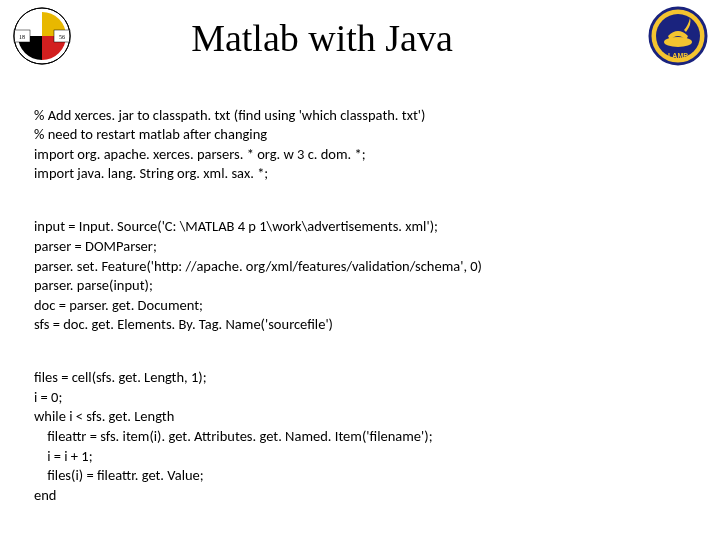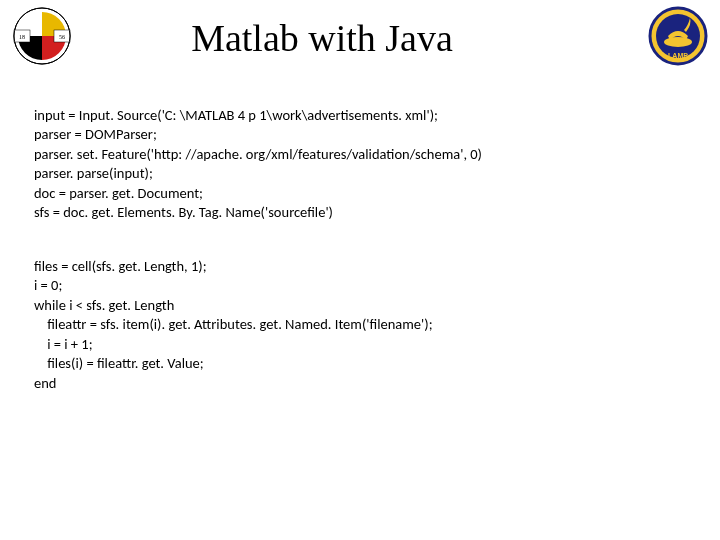--- a/index.html
+++ b/index.html
@@ -80,20 +80,24 @@
     <ellipse cx="30" cy="36" rx="14" ry="5" fill="#f4c430"></ellipse>
     <path d="M20 30 Q30 20 40 30 L38 34 Q30 26 22 34 Z" fill="#f4c430"></path>
     <path d="M38 26 Q44 18 42 12 Q40 20 36 24 Z" fill="#f4c430"></path>
     <text x="30" y="52" font-size="7" text-anchor="middle" fill="#f4c430" font-family="sans-serif" font-weight="bold">LAMP</text>
   </svg>
 </div>
 
 <div class="title">Matlab with Java</div>
 
 <div class="content">
+<div class="para">% Add xerces. jar to classpath. txt (find using 'which classpath. txt')
+% need to restart matlab after changing
+import org. apache. xerces. parsers. * org. w 3 c. dom. *;
+import java. lang. String org. xml. sax. *;</div>
 <div class="para">input = Input. Source('C: \MATLAB 4 p 1\work\advertisements. xml');
 parser = DOMParser;
 parser. set. Feature('http: //apache. org/xml/features/validation/schema', 0)
 parser. parse(input);
 doc = parser. get. Document;
 sfs = doc. get. Elements. By. Tag. Name('sourcefile')</div>
 <div class="para">files = cell(sfs. get. Length, 1);
 i = 0;
 while i &lt; sfs. get. Length
     fileattr = sfs. item(i). get. Attributes. get. Named. Item('filename');

